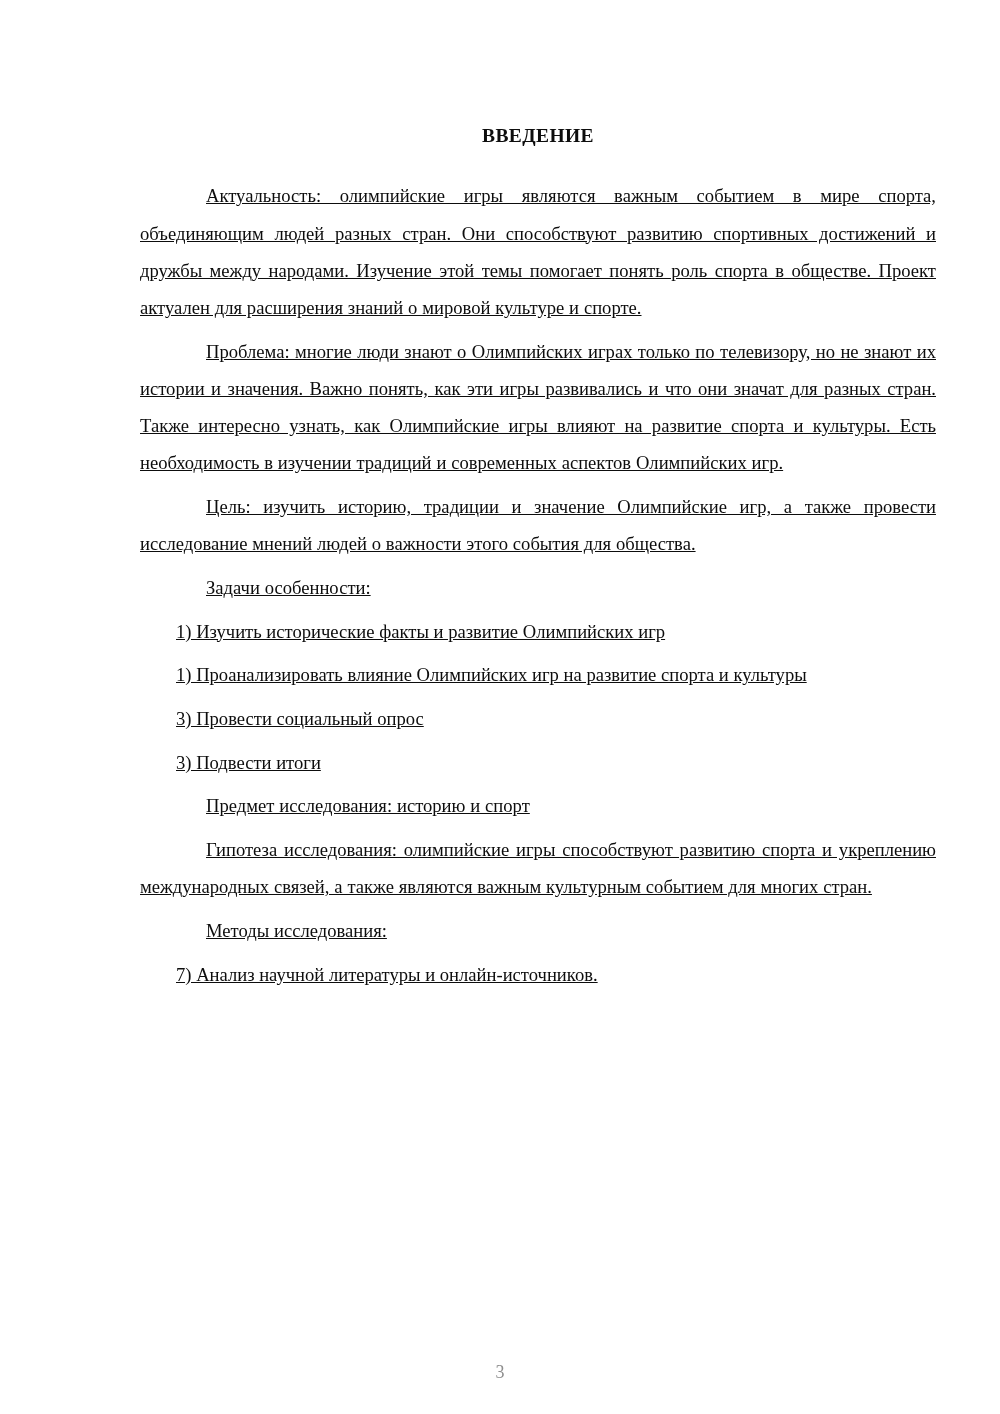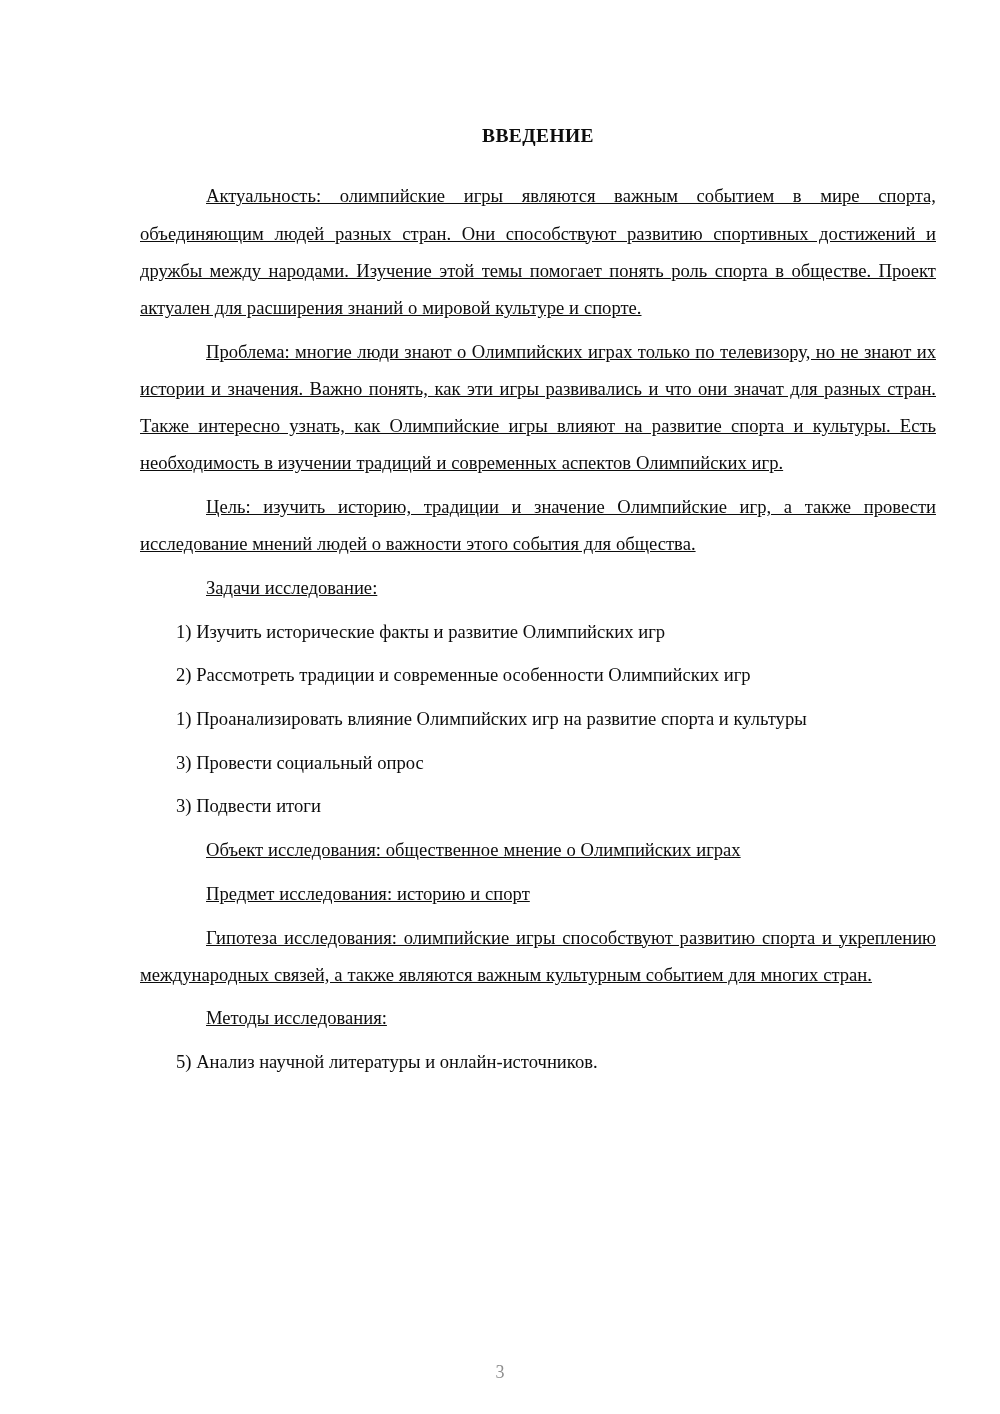--- a/index.html
+++ b/index.html
@@ -58,20 +58,21 @@
     text-align: left;
   }
 
   .list-item {
     font-size: 18.6px;
     line-height: 37.2px;
     text-align: justify;
     text-align-last: left;
     margin: 0 0 6.5px 0;
     text-indent: 36px;
+    text-decoration: underline;
   }
 
   .list-item.flush {
     text-align: left;
   }
 
   .page-number {
     position: absolute;
     left: 0;
     top: 1330px;
@@ -90,39 +91,37 @@
   <div class="content">
 
     <h1 class="doc-title">ВВЕДЕНИЕ</h1>
 
     <p class="para">Актуальность: олимпийские игры являются важным событием в мире спорта, объединяющим людей разных стран. Они способствуют развитию спортивных достижений и дружбы между народами. Изучение этой темы помогает понять роль спорта в обществе. Проект актуален для расширения знаний о мировой культуре и спорте.</p>
 
     <p class="para">Проблема: многие люди знают о Олимпийских играх только по телевизору, но не знают их истории и значения. Важно понять, как эти игры развивались и что они значат для разных стран. Также интересно узнать, как Олимпийские игры влияют на развитие спорта и культуры. Есть необходимость в изучении традиций и современных аспектов Олимпийских игр.</p>
 
     <p class="para">Цель: изучить историю, традиции и значение Олимпийские игр, а также провести исследование мнений людей о важности этого события для общества.</p>
 
-    <p class="para no-justify">Задачи исследование:</p>
+    <p class="para no-justify">Задачи особенности:</p>
 
     <p class="list-item flush">1) Изучить исторические факты и развитие Олимпийских игр</p>
 
-    <p class="list-item">2) Рассмотреть традиции и современные особенности Олимпийских игр</p>
 
     <p class="list-item">1) Проанализировать влияние Олимпийских игр на развитие спорта и культуры</p>
 
     <p class="list-item flush">3) Провести социальный опрос</p>
 
     <p class="list-item flush">3) Подвести итоги</p>
 
-    <p class="para no-justify">Объект исследования: общественное мнение о Олимпийских играх</p>
 
     <p class="para no-justify">Предмет исследования: историю и спорт</p>
 
     <p class="para">Гипотеза исследования: олимпийские игры способствуют развитию спорта и укреплению международных связей, а также являются важным культурным событием для многих стран.</p>
 
     <p class="para no-justify">Методы исследования:</p>
 
-    <p class="list-item flush">5) Анализ научной литературы и онлайн-источников.</p>
+    <p class="list-item flush">7) Анализ научной литературы и онлайн-источников.</p>
 
   </div>
 
   <div class="page-number">3</div>
 
 </div>
 
 </body></html>

